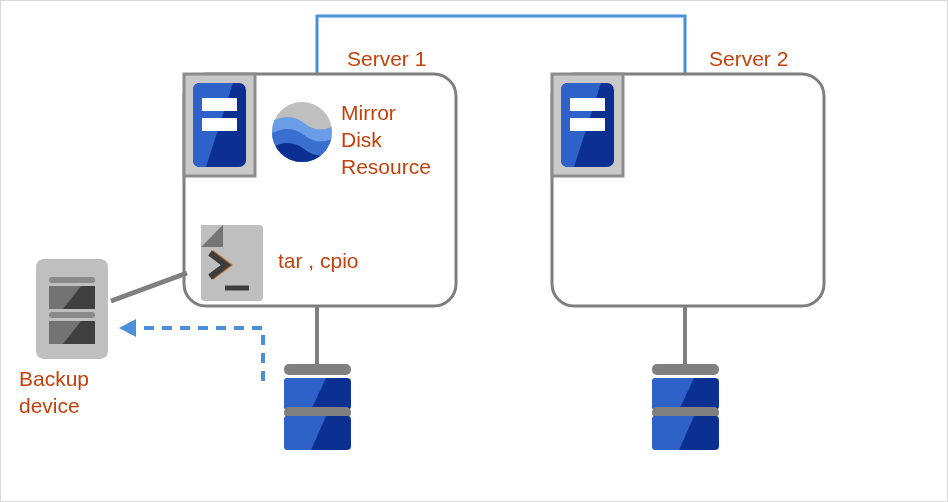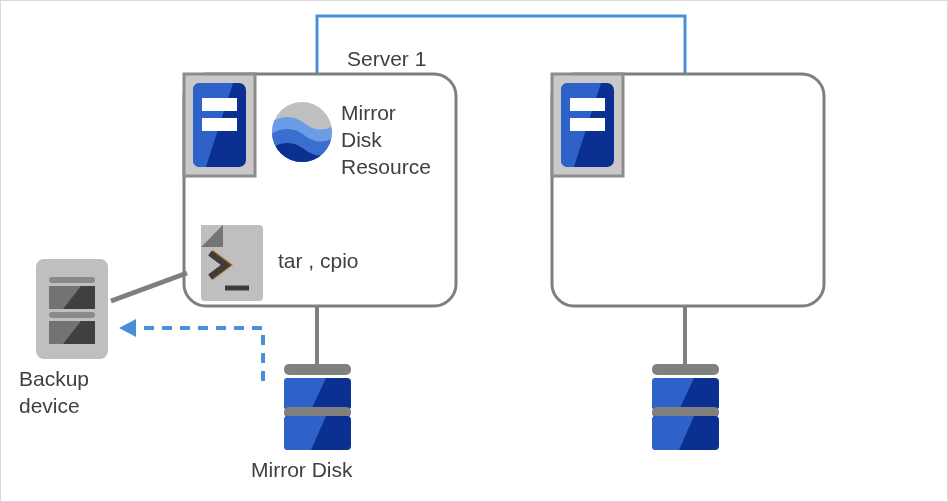--- a/index.html
+++ b/index.html
@@ -21,21 +21,21 @@
   }
   .svg-layer {
     position: absolute;
     left: 0;
     top: 0;
     width: 948px;
     height: 502px;
   }
   .label {
     position: absolute;
-    color: #404040;
+    color: #c2410c;
     font-size: 21px;
     line-height: 27px;
     white-space: pre;
   }
   .label-center {
     text-align: left;
   }
   #server1-title { left: 346px; top: 44px; }
   #server2-title { left: 708px; top: 44px; }
   #mdr-label { left: 340px; top: 98px; }
@@ -144,25 +144,25 @@
       <path d="M 655 377 L 693 377 L 678 409 L 655 409 Q 651 409 651 405 L 651 381 Q 651 377 655 377 Z" fill="#2f62c8"></path>
       <rect x="651" y="406" width="67" height="11" rx="5" ry="5" fill="#808080"></rect>
       <rect x="651" y="415" width="67" height="34" rx="4" ry="4" fill="#0b3092"></rect>
       <path d="M 655 415 L 693 415 L 678 449 L 655 449 Q 651 449 651 445 L 651 419 Q 651 415 655 415 Z" fill="#2f62c8"></path>
     </g>
 
   </svg>
 
   <div class="label" id="server1-title">Server 1</div>
 
+  <div class="label" id="server2-title">Server 2</div>
 
   <div class="label" id="mdr-label">Mirror
 Disk
 Resource</div>
 
   <div class="label" id="tarcpio-label">tar , cpio</div>
 
   <div class="label label-center" id="backup-label">Backup
 device</div>
 
-  <div class="label label-center" id="mirrordisk-label">Mirror Disk</div>
 
 </div>
 
 </body></html>

